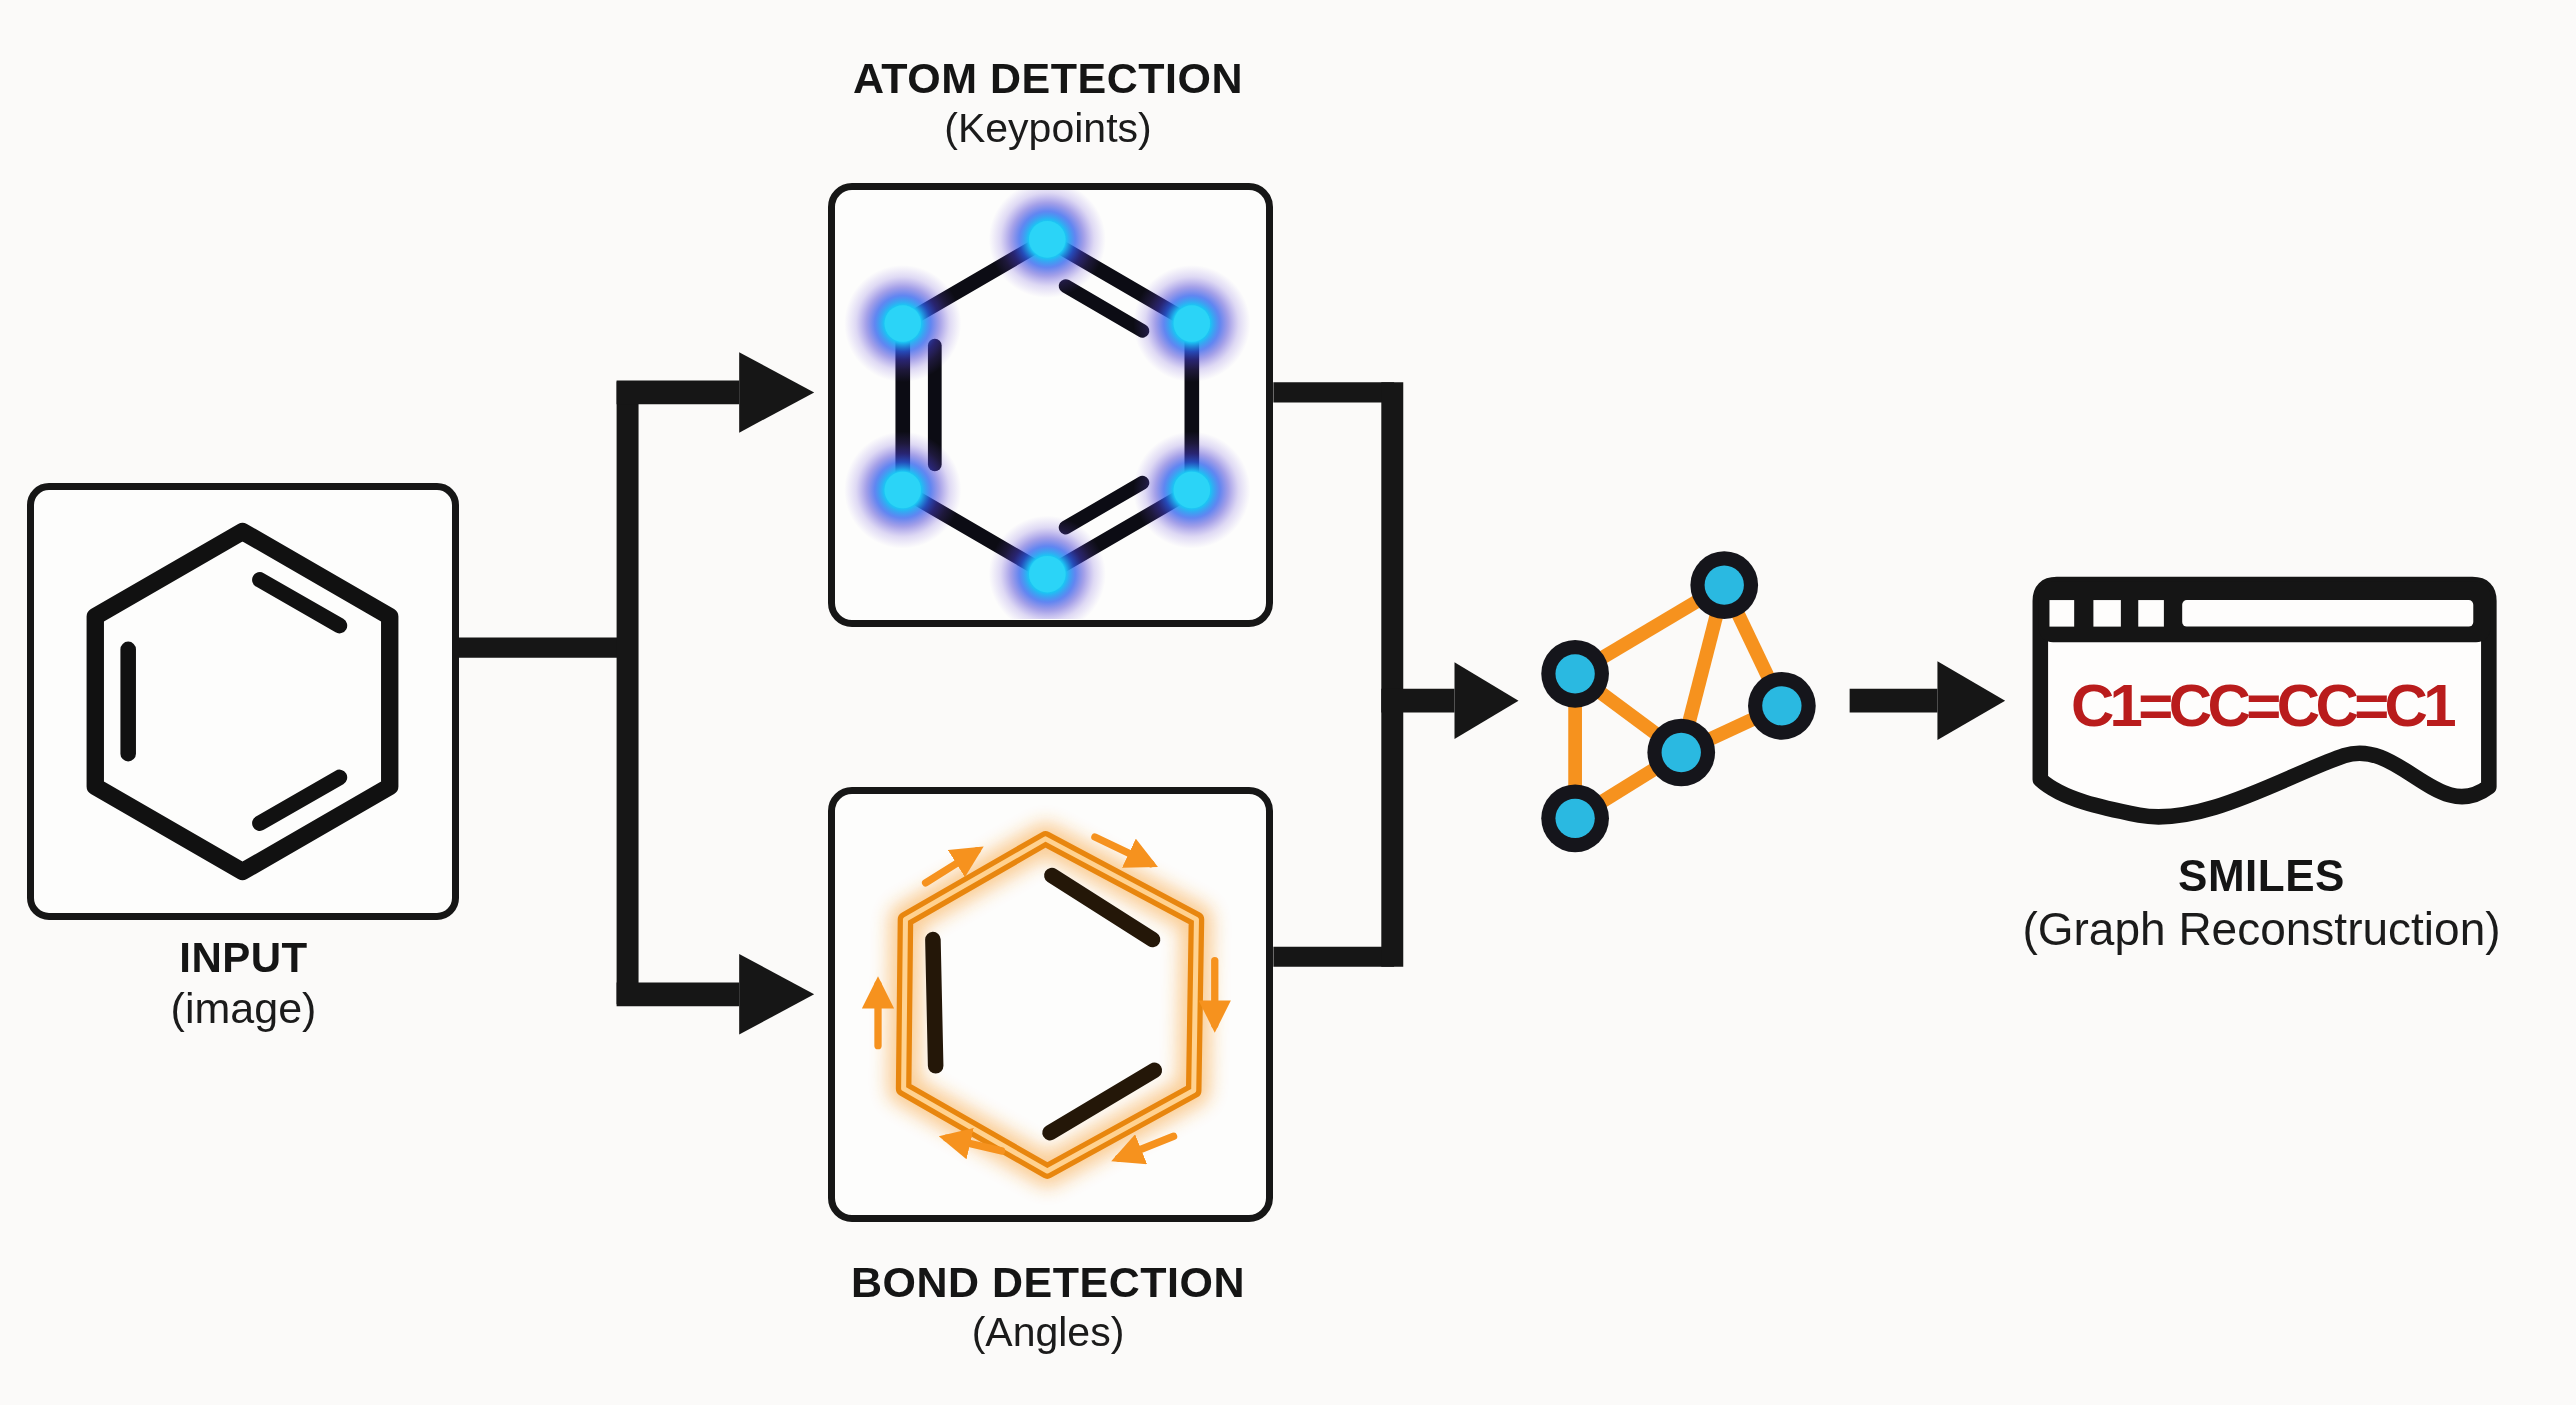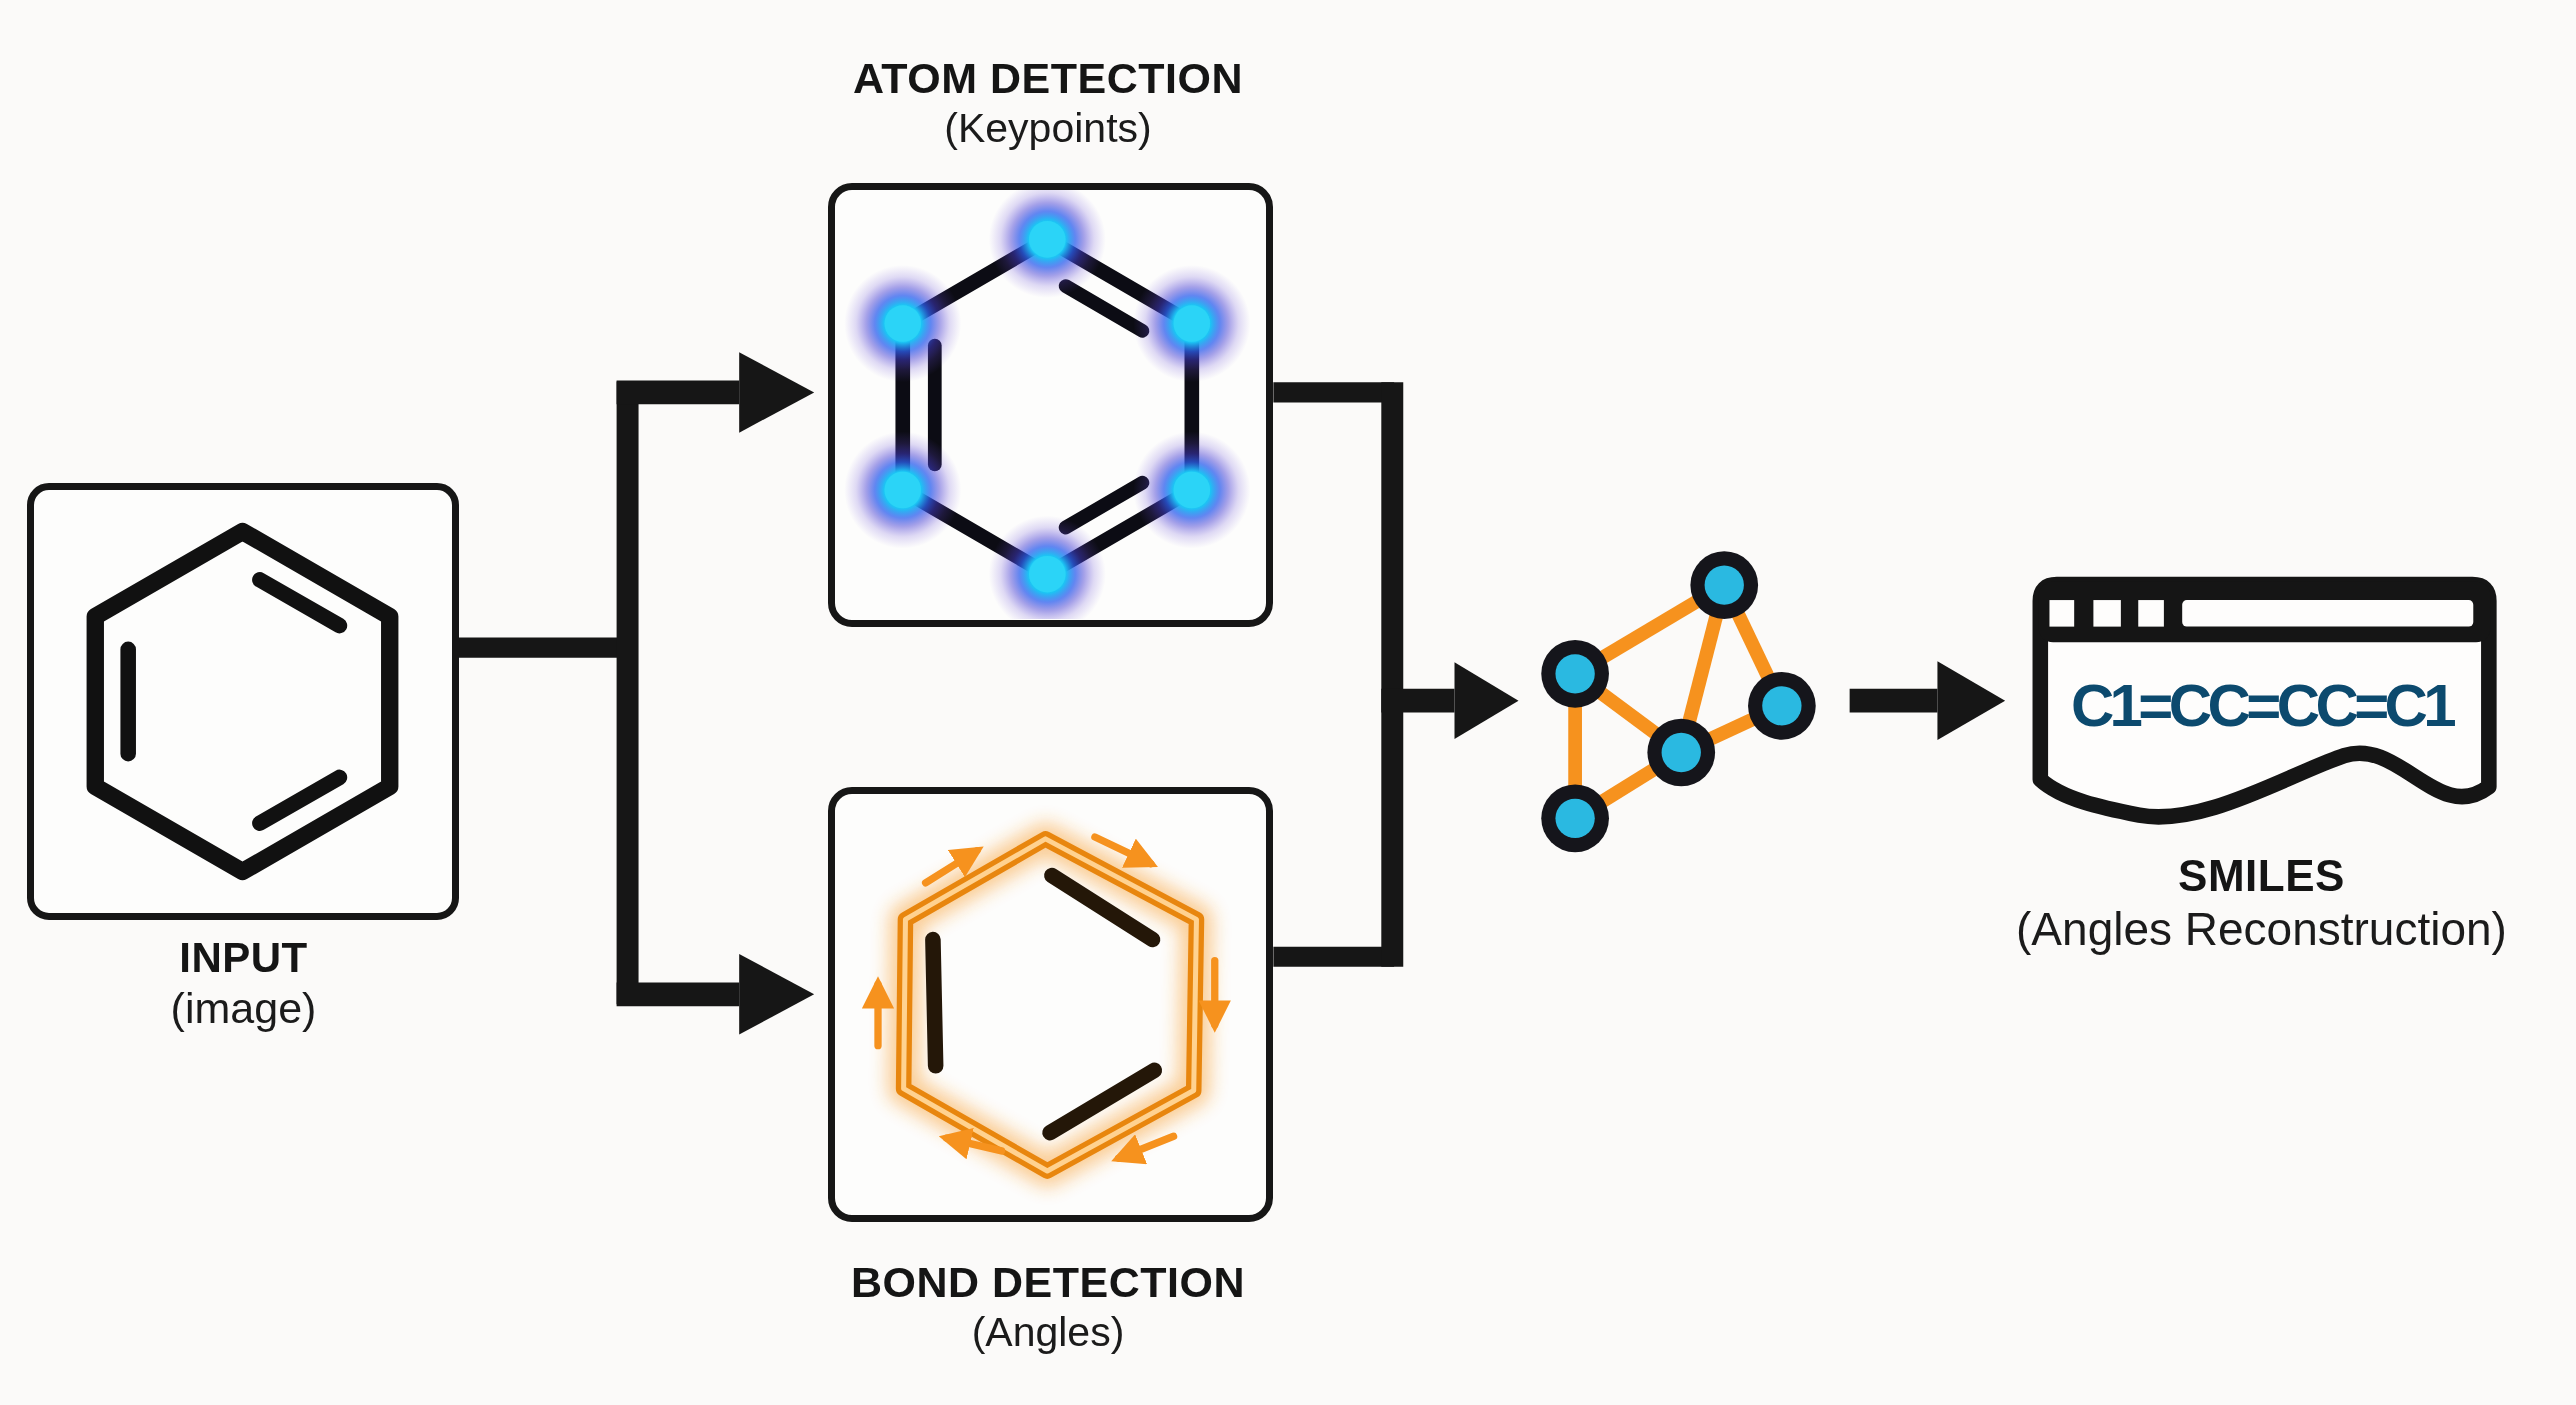--- a/index.html
+++ b/index.html
@@ -30,21 +30,21 @@
   #input-caption{left:-31px;top:933px;width:549px;}
   #input-caption .t{font-size:42px;}
   #input-caption .s{font-size:43px;}
   #smiles-caption{left:1987px;top:834px;width:549px;}
   #smiles-caption .t{font-size:44px;margin-top:16px;}
   #smiles-caption .s{font-size:46px;}
   #smiles-code{
     left:2042px;top:671px;width:439px;
     text-align:center;
     font-size:60px;font-weight:bold;letter-spacing:-4.6px;
-    color:#0c4a6e;white-space:nowrap;
+    color:#b91c1c;white-space:nowrap;
   }
 </style>
 </head>
 <body>
 
 <div id="canvas">
 
   <svg class="abs" style="left:0;top:0" width="2576" height="1405" viewBox="0 0 2816 1536">
     <g stroke="#161616" fill="#161616">
       <line x1="498" y1="708" x2="697" y2="708" stroke-width="22"></line>
@@ -70,21 +70,21 @@
   <div class="caption" id="bond-caption">
     <div class="t">BOND DETECTION</div>
     <div class="s">(Angles)</div>
   </div>
   <div class="caption" id="input-caption">
     <div class="t">INPUT</div>
     <div class="s">(image)</div>
   </div>
   <div class="caption" id="smiles-caption">
     <div class="t">SMILES</div>
-    <div class="s">(Angles Reconstruction)</div>
+    <div class="s">(Graph Reconstruction)</div>
   </div>
 
   <div class="panel" id="input-box">
     <svg width="417" height="423" viewBox="0 0 456 462">
       <path d="M228,45 L389,138 L389,324 L228,417 L67,324 L67,138 Z" fill="none" stroke="#111111" stroke-width="19" stroke-linejoin="round"></path>
       <g stroke="#111111" stroke-width="17" stroke-linecap="round">
         <line x1="247" y1="98" x2="334" y2="148"></line>
         <line x1="103" y1="174" x2="103" y2="288"></line>
         <line x1="334" y1="314" x2="247" y2="364"></line>
       </g>

